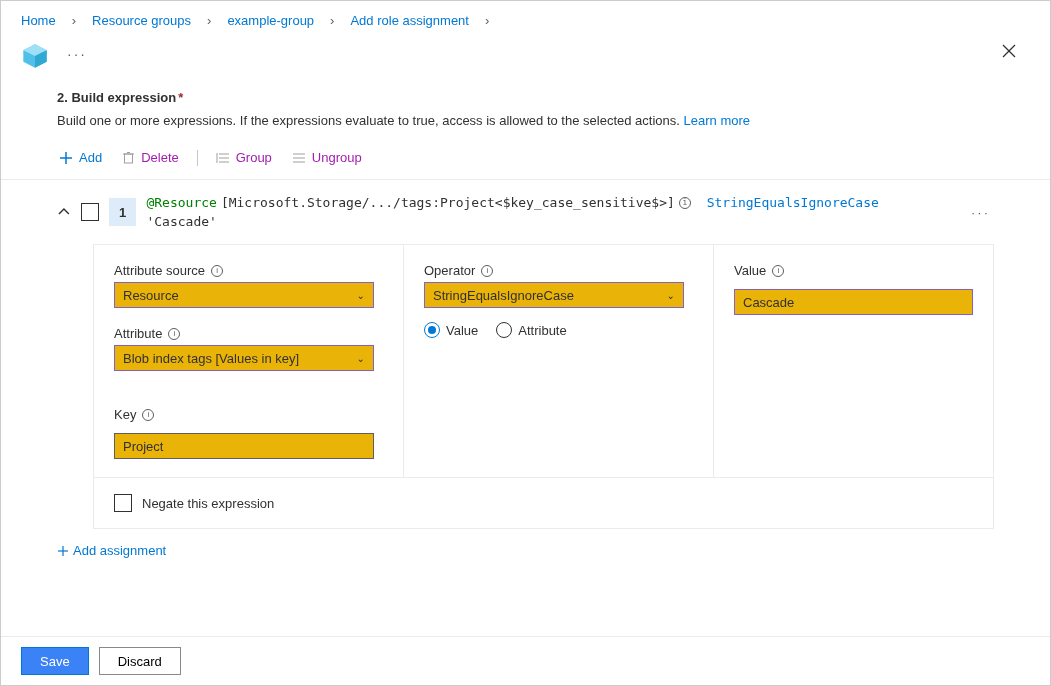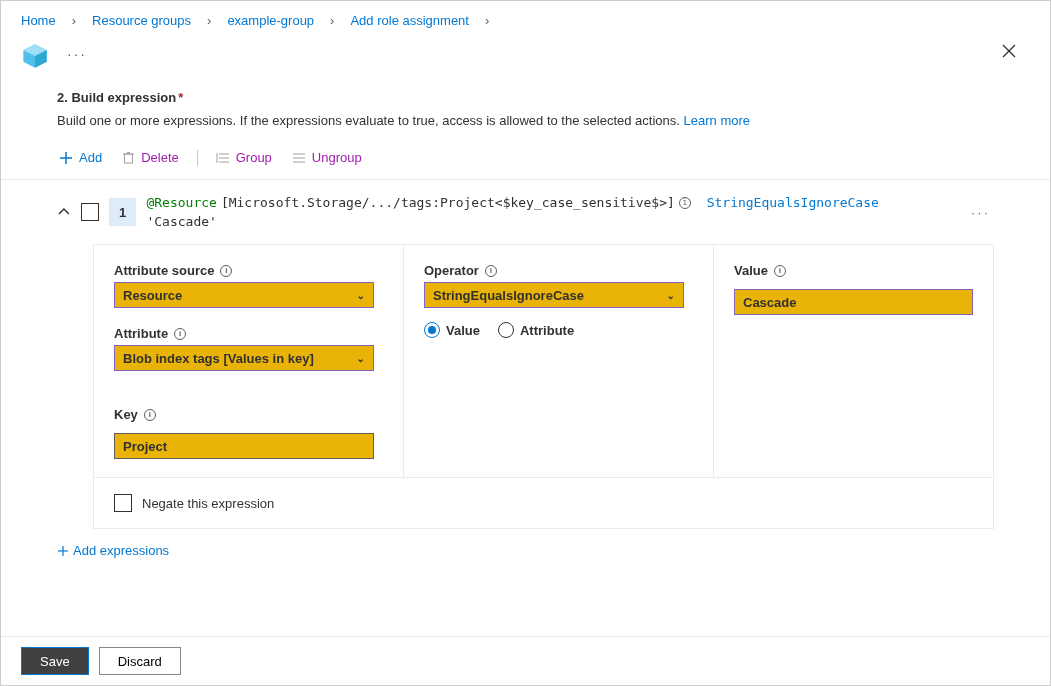--- a/index.html
+++ b/index.html
@@ -34,21 +34,21 @@
   .index-badge { width: 28px; height: 28px; background: #deecf9; color: #323130; font-weight: 600; display:flex; align-items:center; justify-content:center; }
   .expr-text { font-family: Consolas, monospace; font-size: 13px; display:flex; align-items:center; gap:4px; flex-wrap:wrap; }
   .tok-green { color: #008000; }
   .tok-blue  { color: #0078d4; }
   .tok-black { color: #323130; }
   .info-icon { width: 12px; height: 12px; border: 1px solid #605e5c; border-radius: 50%; display:inline-flex; align-items:center; justify-content:center; font-size:8px; color:#605e5c; cursor:default; }
   .row-more { margin-left: auto; color:#605e5c; letter-spacing:2px; cursor:pointer; padding:0 4px; }
 
   .panel { border: 1px solid #edebe9; margin: 14px 0 0 36px; }
   .panel-top { display:flex; border-bottom: 1px solid #edebe9; }
-  .col { padding: 18px 20px; font-weight: bold; }
+  .col { padding: 18px 20px; }
   .col.div { border-right: 1px solid #edebe9; }
   .col1 { width: 310px; }
   .col2 { width: 310px; }
   .col3 { flex:1; }
 
   .field-label { font-size: 13px; color: #323130; display:flex; align-items:center; gap:6px; margin-bottom:4px; }
   .select, .text-input { width: 100%; max-width: 260px; height: 26px; border: 1px solid #8661c5; padding: 0 8px; font-size: 13px; background:#eab308; display:flex; align-items:center; justify-content:space-between; cursor:pointer; }
   .select-plain { border-color: #605e5c; }
   .text-input { cursor:text;margin-top:11px; }
   .caret { font-size: 10px; color:#323130; }
@@ -58,21 +58,21 @@
   .radio.checked { border-color:#0078d4; }
   .radio.checked::after { content:""; width:8px; height:8px; border-radius:50%; background:#0078d4; }
   .radio-wrap { display:flex; align-items:center; gap:6px; cursor:pointer; }
 
   .panel-bottom { padding: 16px 20px; display:flex; align-items:center; gap:10px; }
   .add-expr { padding: 14px 56px 0; }
   .add-expr a { display:inline-flex; align-items:center; gap:4px; color:#0078d4; }
 
   .footer { position:absolute; bottom:0; left:0; right:0; border-top:1px solid #edebe9; padding: 10px 20px; display:flex; gap:10px; background:#fff; }
   .btn { height: 28px; padding: 0 18px; font-size: 13px; border:1px solid #8a8886; background:#fff; cursor:pointer; display:inline-flex; align-items:center; }
-  .btn.primary { background:#404040; border-color:#0078d4; color:#fff; }
+  .btn.primary { background:#3b82f6; border-color:#0078d4; color:#fff; }
 
   .spacer-v { height: 18px; }
 </style>
 </head>
 <body>
 
 <nav class="breadcrumb">
   <a>Home</a>
   <span class="sep">›</span>
   <a>Resource groups</a>
@@ -231,20 +231,20 @@
     </div>
   </div>
 </div>
 
 <div class="add-expr">
   <a>
     <svg width="12" height="12" viewBox="0 0 12 12">
         <line x1="6" y1="1" x2="6" y2="11" stroke="#0078d4" stroke-width="1.2"></line>
         <line x1="1" y1="6" x2="11" y2="6" stroke="#0078d4" stroke-width="1.2"></line>
       </svg>
-    <span>Add expressions</span>
+    <span>Add assignment</span>
   </a>
 </div>
 
 <div class="footer">
   <button class="btn primary">Save</button>
   <button class="btn">Discard</button>
 </div>
 
 </body></html>

